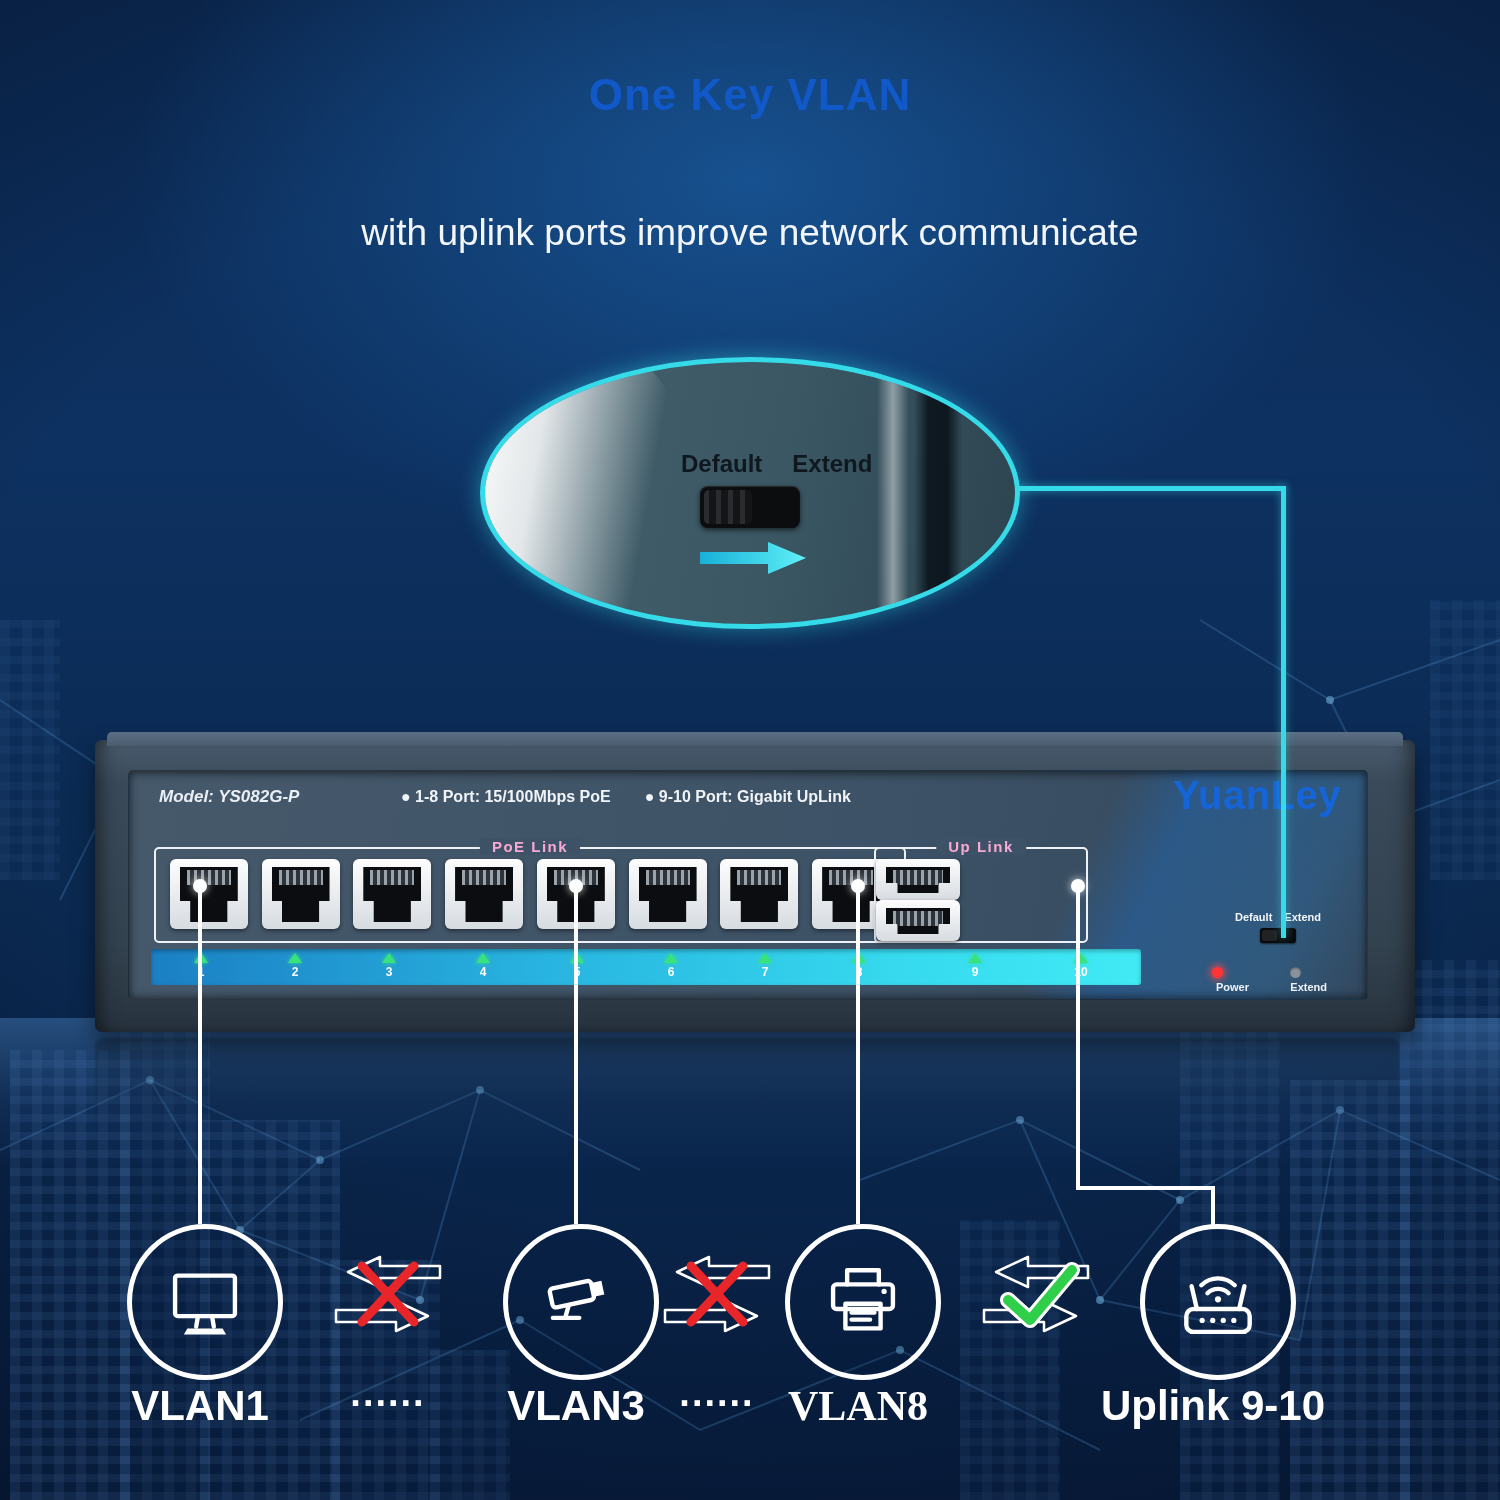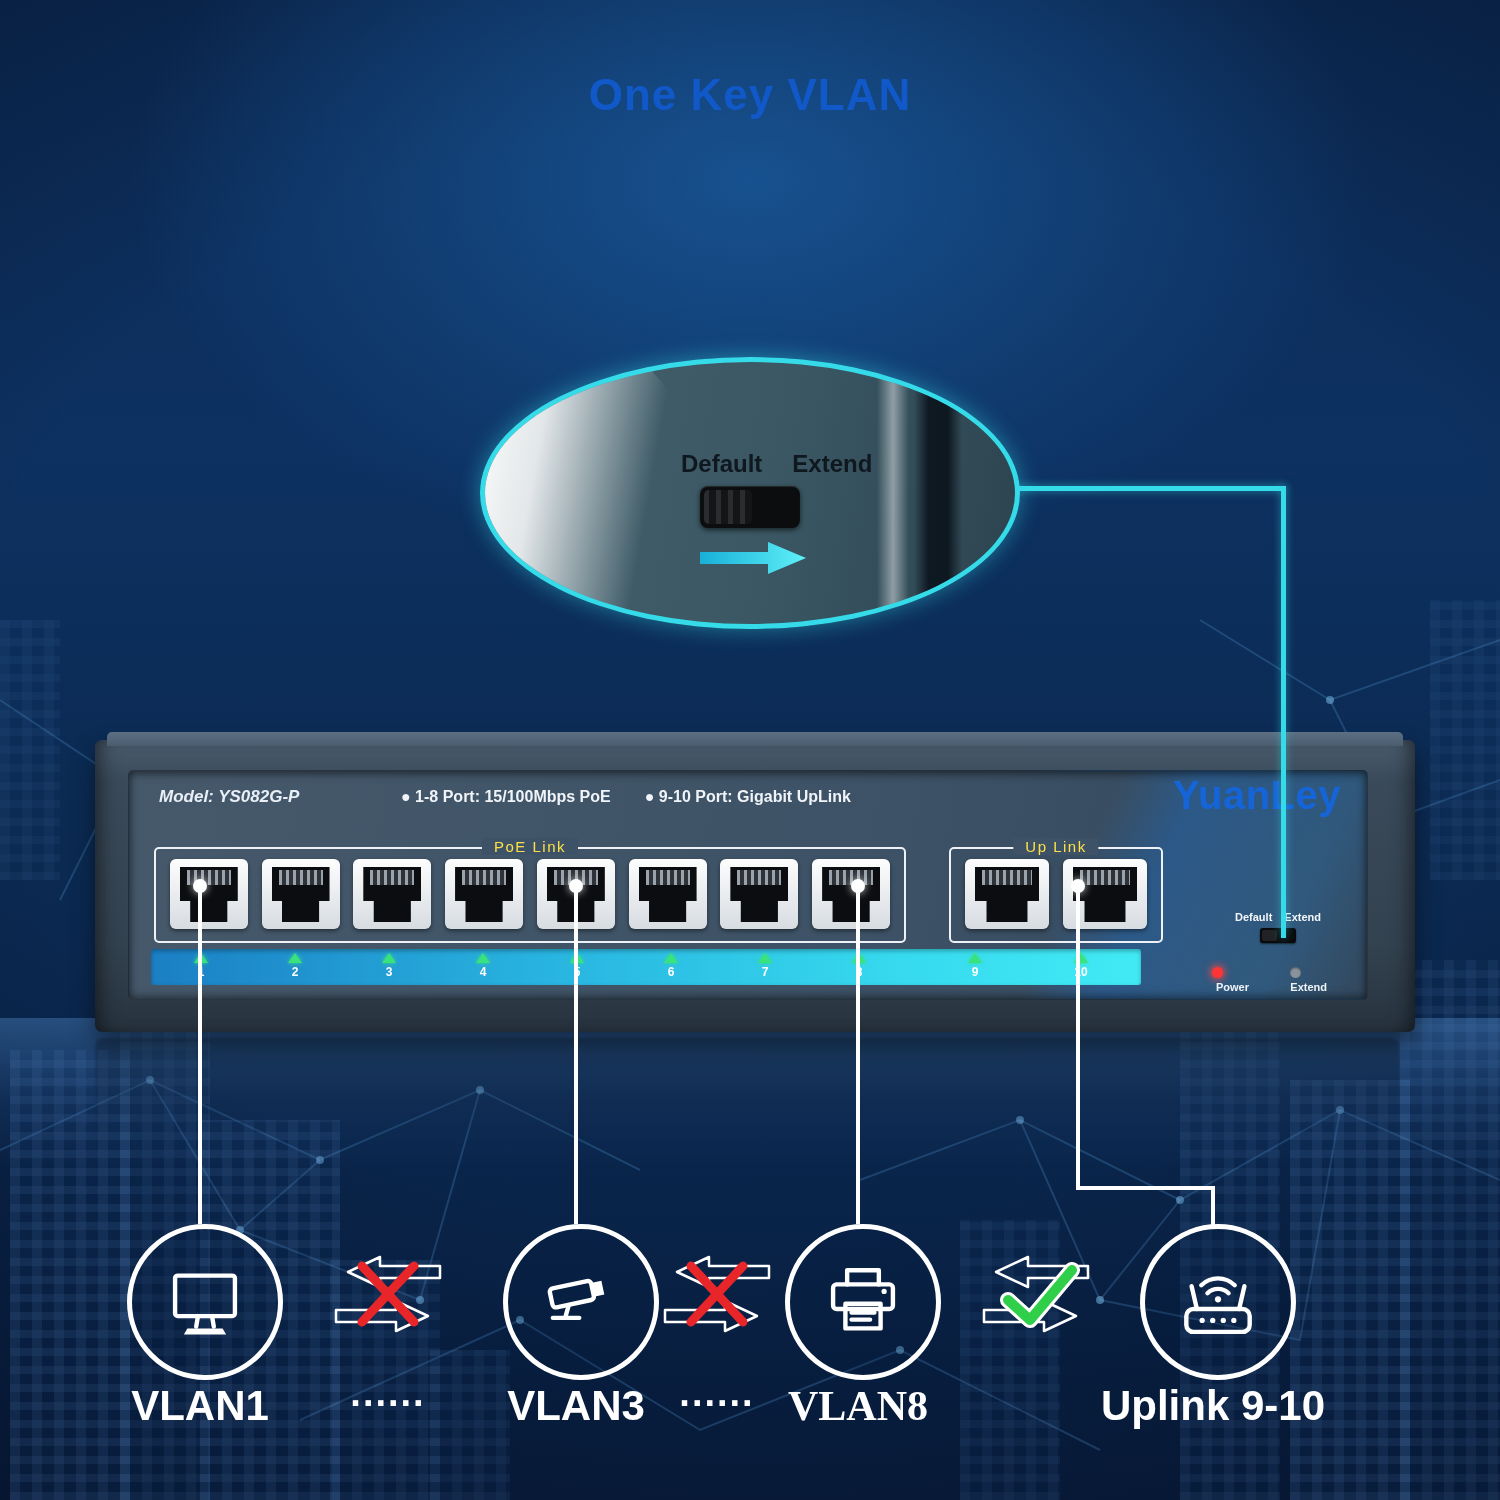--- a/index.html
+++ b/index.html
@@ -66,23 +66,23 @@
     box-shadow:inset 0 3px 8px rgba(0,0,0,.45), inset 0 -3px 8px rgba(0,0,0,.35);}
   .model{position:absolute;left:30px;top:16px;font-size:17px;font-weight:700;font-style:italic;color:#e9eff6;}
   .specs{position:absolute;left:272px;top:17px;display:flex;gap:34px;font-size:16px;font-weight:700;color:#f0f4f9;}
   .brand{position:absolute;right:26px;top:2px;font-size:40px;font-weight:800;color:#1565d8;letter-spacing:.5px;}
   .product{position:absolute;right:10px;top:58px;width:232px;text-align:center;
     font-size:17px;font-weight:700;color:#f4f7fb;line-height:21px;}
 
   .port-group{position:absolute;top:76px;height:96px;border:2px solid #eef2f6;border-radius:5px;
     display:flex;justify-content:space-evenly;align-items:flex-start;padding-top:10px;box-sizing:border-box;}
   .grp-poe{left:25px;width:752px;}
-  .grp-up{left:820px;width:214px;}
+  .grp-up{left:745px;width:214px;flex-direction:column;}
   .group-label{position:absolute;top:-11px;left:50%;transform:translateX(-50%);
-    background:#3d5266;padding:0 12px;font-size:15px;font-weight:400;color:#fde047;letter-spacing:1.5px;white-space:nowrap;}
+    background:#3d5266;padding:0 12px;font-size:15px;font-weight:700;color:#f9a8d4;letter-spacing:1.5px;white-space:nowrap;}
   .port{width:78px;height:70px;background:linear-gradient(#fdfdfd,#d7dce1);border-radius:6px;
     position:relative;box-shadow:0 2px 4px rgba(0,0,0,.45);}
   .grp-up .port{width:84px;}
   .port-hole{position:absolute;left:10px;right:10px;top:8px;bottom:7px;background:#0b0d10;
     clip-path:polygon(0% 0%,100% 0%,100% 62%,82% 62%,82% 100%,18% 100%,18% 62%,0% 62%);}
   .port-pins{position:absolute;left:7px;right:7px;top:3px;height:15px;
     background:repeating-linear-gradient(90deg,#9aa3ab 0 3px,#2d3339 3px 7px);}
 
   .led-strip{position:absolute;left:22px;top:178px;width:990px;height:36px;border-radius:3px;
     background:linear-gradient(90deg,#1b7fc4 0%,#28b4e0 40%,#36d9ee 75%,#41eaf5 100%);
@@ -161,20 +161,21 @@
   <div class="bldg" style="left:1180px;top:1000px;width:100px;height:500px;opacity:.26;"></div>
   <div class="bldg" style="left:1290px;top:1080px;width:120px;height:420px;opacity:.33;"></div>
   <div class="bldg" style="left:1400px;top:960px;width:100px;height:540px;opacity:.28;"></div>
   <div class="bldg" style="left:1430px;top:600px;width:70px;height:280px;opacity:.18;"></div>
   <div class="bldg" style="left:0;top:620px;width:60px;height:260px;opacity:.18;"></div>
 
   <div class="light-band"></div>
   <div class="reflection"></div>
 
   <div class="title">One Key VLAN</div>
+  <div class="subtitle sub2">with uplink ports improve network communicate</div>
 
   <div class="conn conn-h"></div>
   <div class="conn conn-v"></div>
 
   <div class="magnifier">
     <div class="mag-band"></div>
     <div class="mag-sliver"></div>
     <div class="mag-stripe"></div>
     <div class="mag-labels">
       <span>Default</span>

